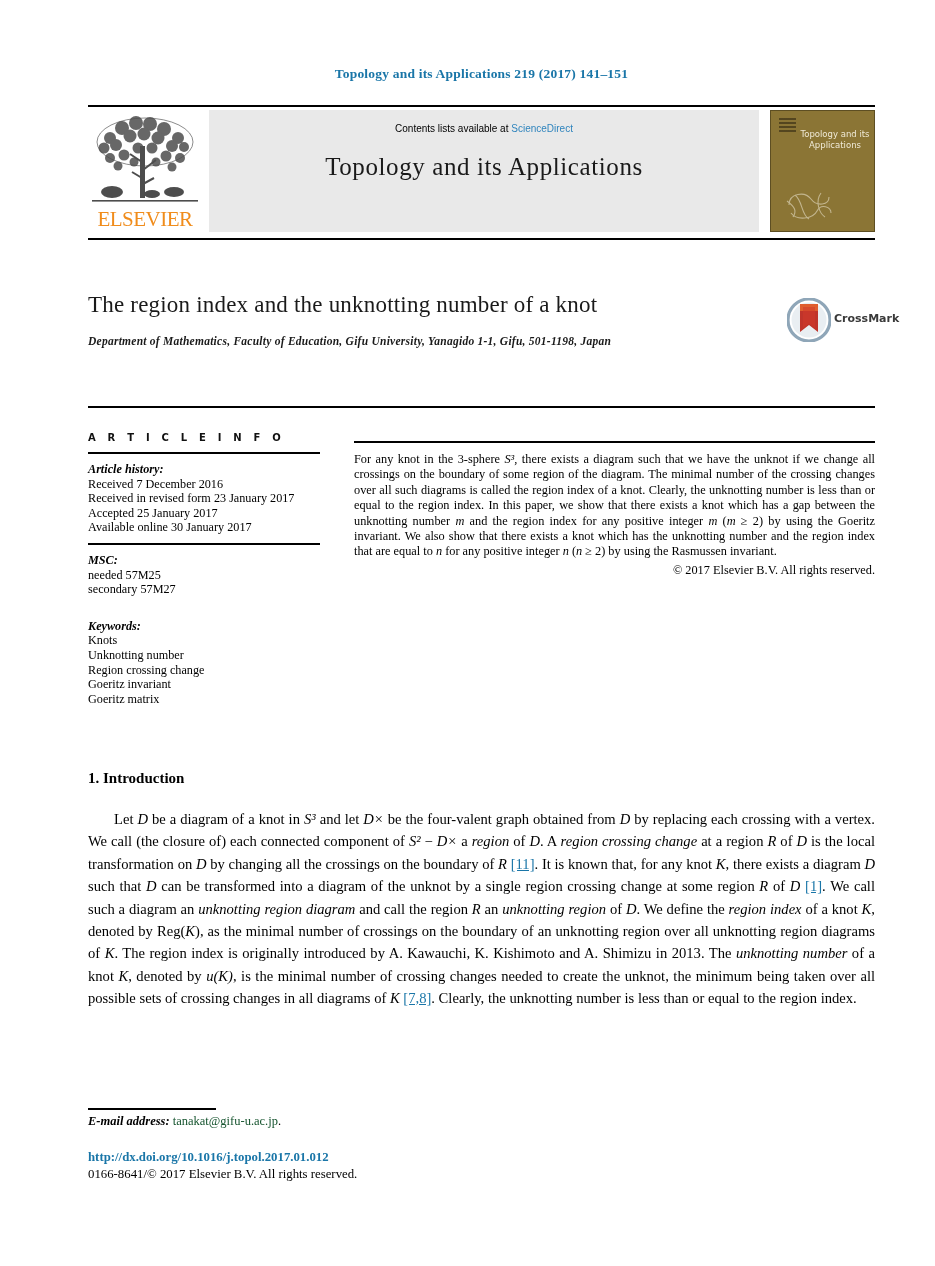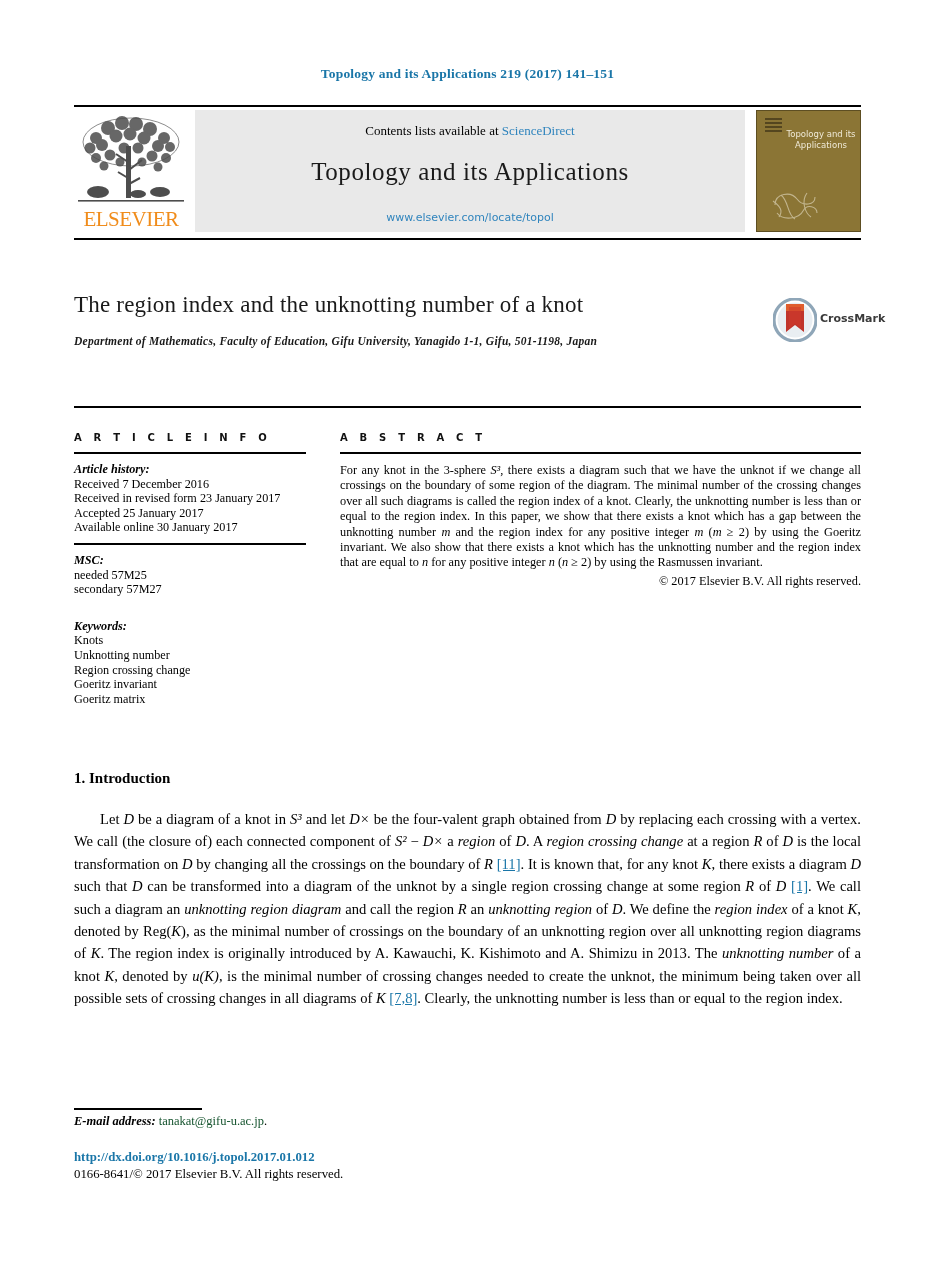--- a/index.html
+++ b/index.html
@@ -10,21 +10,21 @@
   body {
     width: 935px;
     height: 1266px;
     position: relative;
     font-family: "Liberation Serif", serif;
     color: #000000;
     overflow: hidden;
   }
   .page {
     position: absolute;
-    left: 0; top: 0;
+    left: 14px; top: 0;
     width: 849px;
     height: 1266px;
   }
 
   
   .running-head {
     position: absolute;
     left: 0; top: 66px;
     width: 935px;
     text-align: center;
@@ -65,22 +65,22 @@
   }
   .masthead-center {
     position: absolute;
     left: 121px; top: 0;
     width: 550px; height: 122px;
     background: #e9e9e9;
     text-align: center;
   }
   .contents-line {
     margin-top: 13px;
-    font-family: Liberation Serif, serif;
-    font-size: 13px;
+    font-family: Liberation Sans, sans-serif;
+    font-size: 10px;
     color: #000;
   }
   .sd-link { color: #2f84bd; }
   .journal-name {
     margin-top: 19px;
     font-family: "Liberation Serif", serif;
     font-size: 25px;
     letter-spacing: 0.6px;
     color: #1a1a1a;
   }
@@ -315,21 +315,20 @@
         </g>
       </svg>
       <div class="elsevier-word">ELSEVIER</div>
     </div>
 
     <div class="masthead-center">
       <div class="contents-line">
         <span>Contents lists available at </span><span class="sd-link">ScienceDirect</span>
       </div>
       <div class="journal-name">Topology and its Applications</div>
-      <div class="journal-url">www.elsevier.com/locate/topol</div>
     </div>
 
     <div class="cover-thumb">
       <div class="cover-elsevier-mark"></div>
       <div class="cover-title">Topology and its Applications</div>
       <svg class="cover-knot" viewBox="0 0 52 36">
         <g fill="none" stroke="#efe9d6" stroke-width="1.1">
           <path d="M6 18 C6 6, 22 4, 28 12 C34 20, 46 18, 46 10"></path>
           <path d="M8 26 C14 34, 30 32, 34 24 C38 16, 48 20, 48 26"></path>
           <path d="M12 8 C20 14, 18 28, 26 32"></path>
@@ -385,21 +384,20 @@
       <div class="info-label">Keywords:</div>
       <div class="info-line">Knots</div>
       <div class="info-line">Unknotting number</div>
       <div class="info-line">Region crossing change</div>
       <div class="info-line">Goeritz invariant</div>
       <div class="info-line">Goeritz matrix</div>
     </div>
   </div>
 
   <div class="abstract-col">
-    <div class="col-heading">A B S T R A C T</div>
     <div class="thick-rule"></div>
     <div class="abstract-body"><span>For any knot in the 3-sphere </span><span class="mi">S³</span><span>, there exists a diagram such that we have the unknot if we change all crossings on the boundary of some region of the diagram. The minimal number of the crossing changes over all such diagrams is called the region index of a knot. Clearly, the unknotting number is less than or equal to the region index. In this paper, we show that there exists a knot which has a gap between the unknotting number </span><span class="mi">m</span><span> and the region index for any positive integer </span><span class="mi">m</span><span> (</span><span class="mi">m</span><span> ≥ 2) by using the Goeritz invariant. We also show that there exists a knot which has the unknotting number and the region index that are equal to </span><span class="mi">n</span><span> for any positive integer </span><span class="mi">n</span><span> (</span><span class="mi">n</span><span> ≥ 2) by using the Rasmussen invariant.</span></div>
     <div class="abstract-copyright">© 2017 Elsevier B.V. All rights reserved.</div>
   </div>
 
   <div class="section-title">1. Introduction</div>
 
   <div class="body-text">
     <p><span>Let </span><span class="it">D</span><span> be a diagram of a knot in </span><span class="it">S³</span><span> and let </span><span class="it">D×</span><span> be the four-valent graph obtained from </span><span class="it">D</span><span> by replacing each crossing with a vertex. We call (the closure of) each connected component of </span><span class="it">S²</span><span> − </span><span class="it">D×</span><span> a </span><span class="it">region</span><span> of </span><span class="it">D</span><span>. A </span><span class="it">region crossing change</span><span> at a region </span><span class="it">R</span><span> of </span><span class="it">D</span><span> is the local transformation on </span><span class="it">D</span><span> by changing all the crossings on the boundary of </span><span class="it">R</span><span> </span><span class="cite">[11]</span><span>. It is known that, for any knot </span><span class="it">K</span><span>, there exists a diagram </span><span class="it">D</span><span> such that </span><span class="it">D</span><span> can be transformed into a diagram of the unknot by a single region crossing change at some region </span><span class="it">R</span><span> of </span><span class="it">D</span><span> </span><span class="cite">[1]</span><span>. We call such a diagram an </span><span class="it">unknotting region diagram</span><span> and call the region </span><span class="it">R</span><span> an </span><span class="it">unknotting region</span><span> of </span><span class="it">D</span><span>. We define the </span><span class="it">region index</span><span> of a knot </span><span class="it">K</span><span>, denoted by Reg(</span><span class="it">K</span><span>), as the minimal number of crossings on the boundary of an unknotting region over all unknotting region diagrams of </span><span class="it">K</span><span>. The region index is originally introduced by A. Kawauchi, K. Kishimoto and A. Shimizu in 2013. The </span><span class="it">unknotting number</span><span> of a knot </span><span class="it">K</span><span>, denoted by </span><span class="it">u(K)</span><span>, is the minimal number of crossing changes needed to create the unknot, the minimum being taken over all possible sets of crossing changes in all diagrams of </span><span class="it">K</span><span> </span><span class="cite">[7,8]</span><span>. Clearly, the unknotting number is less than or equal to the region index.</span></p>
   </div>

